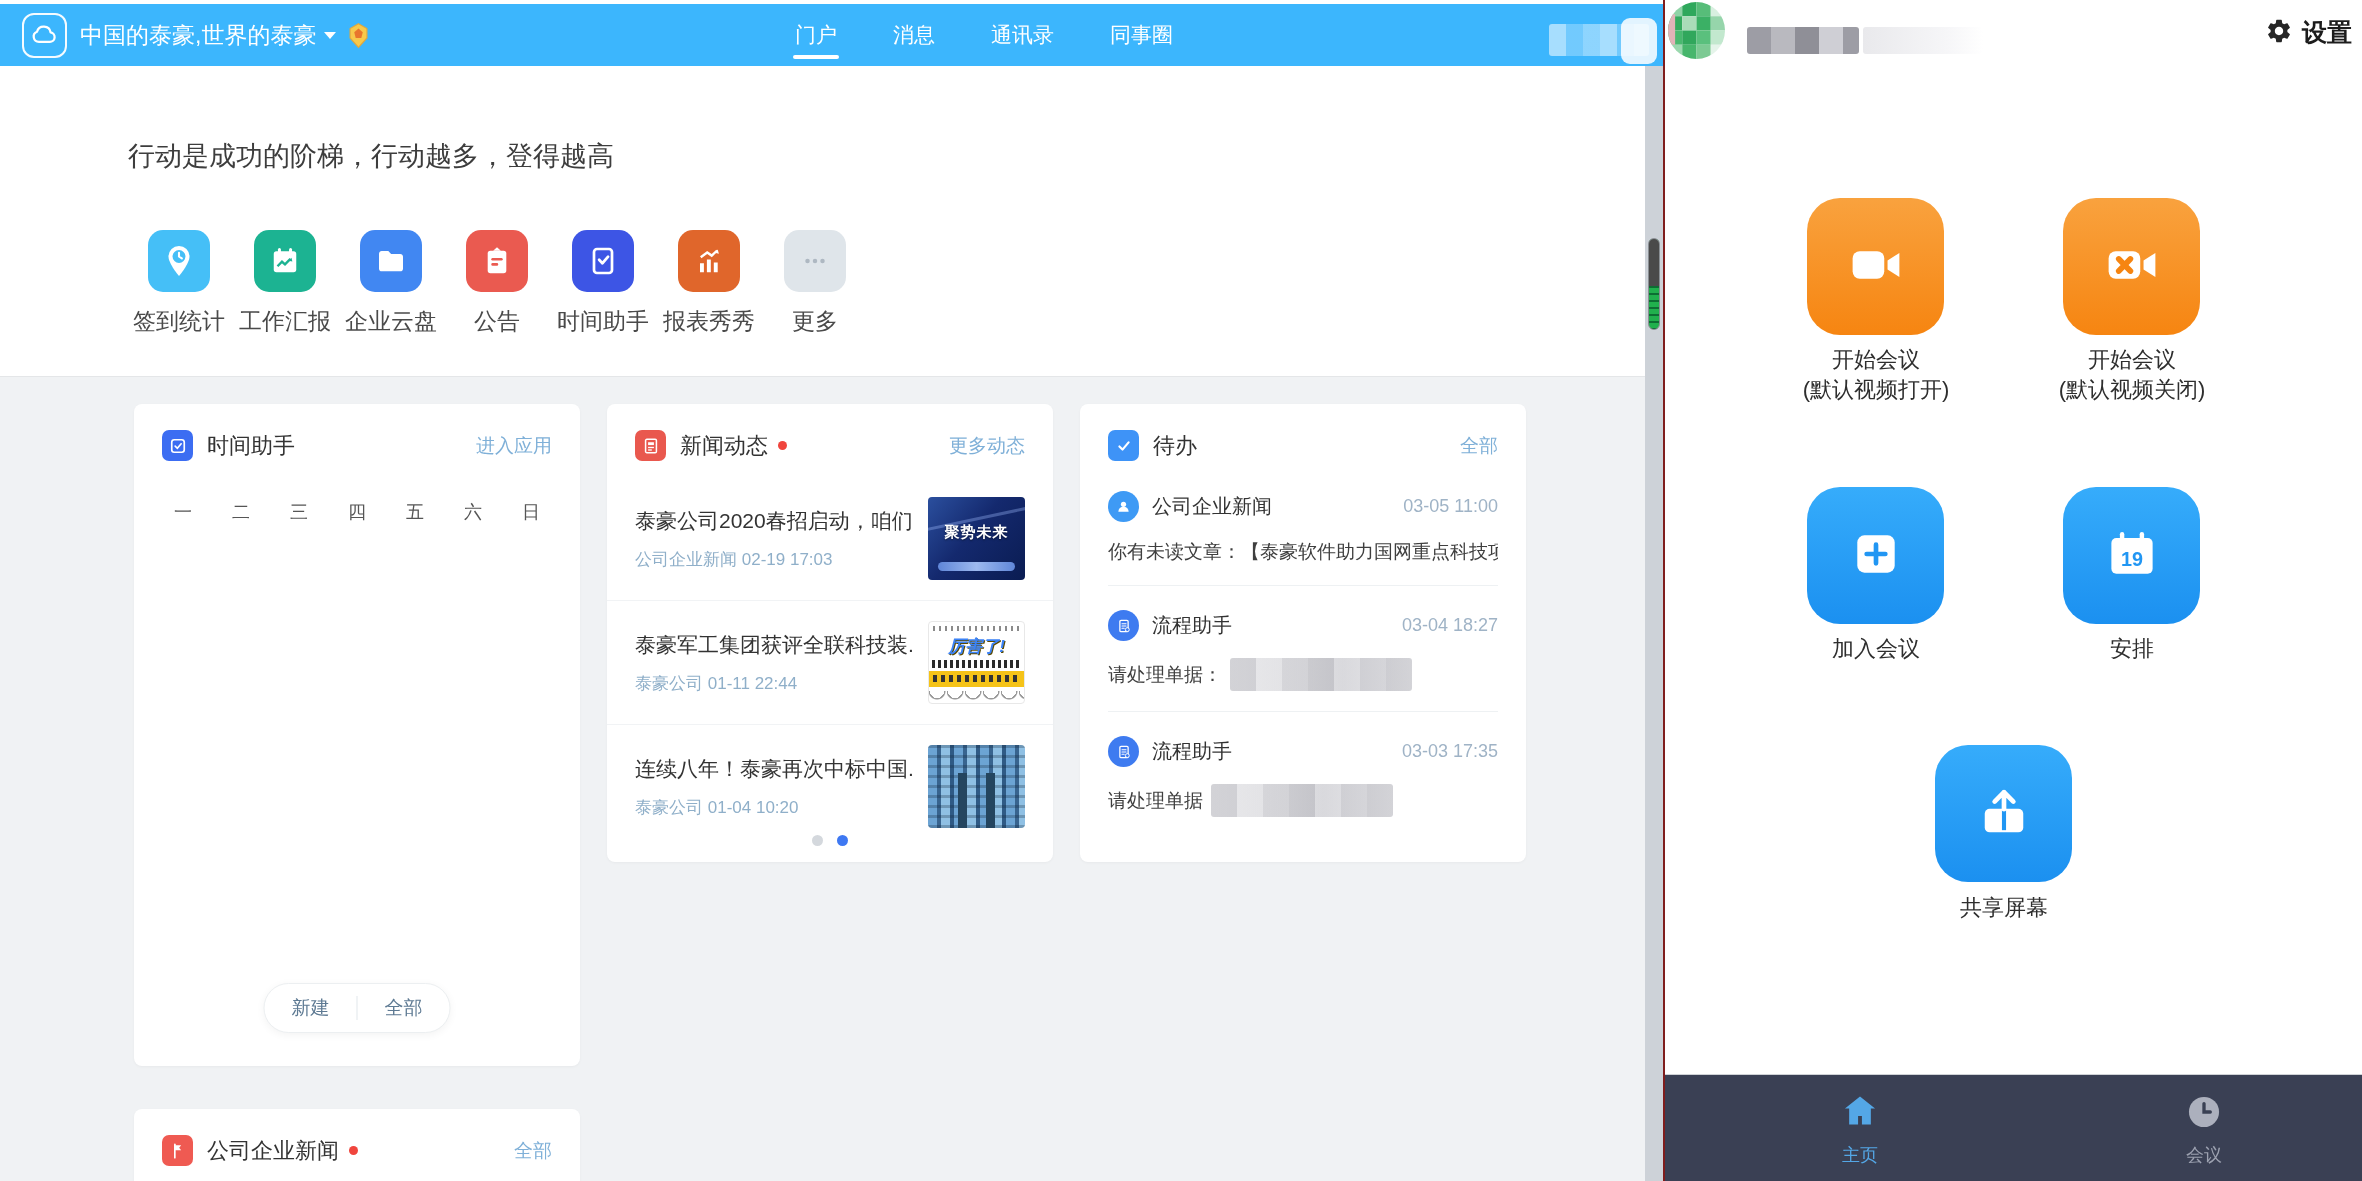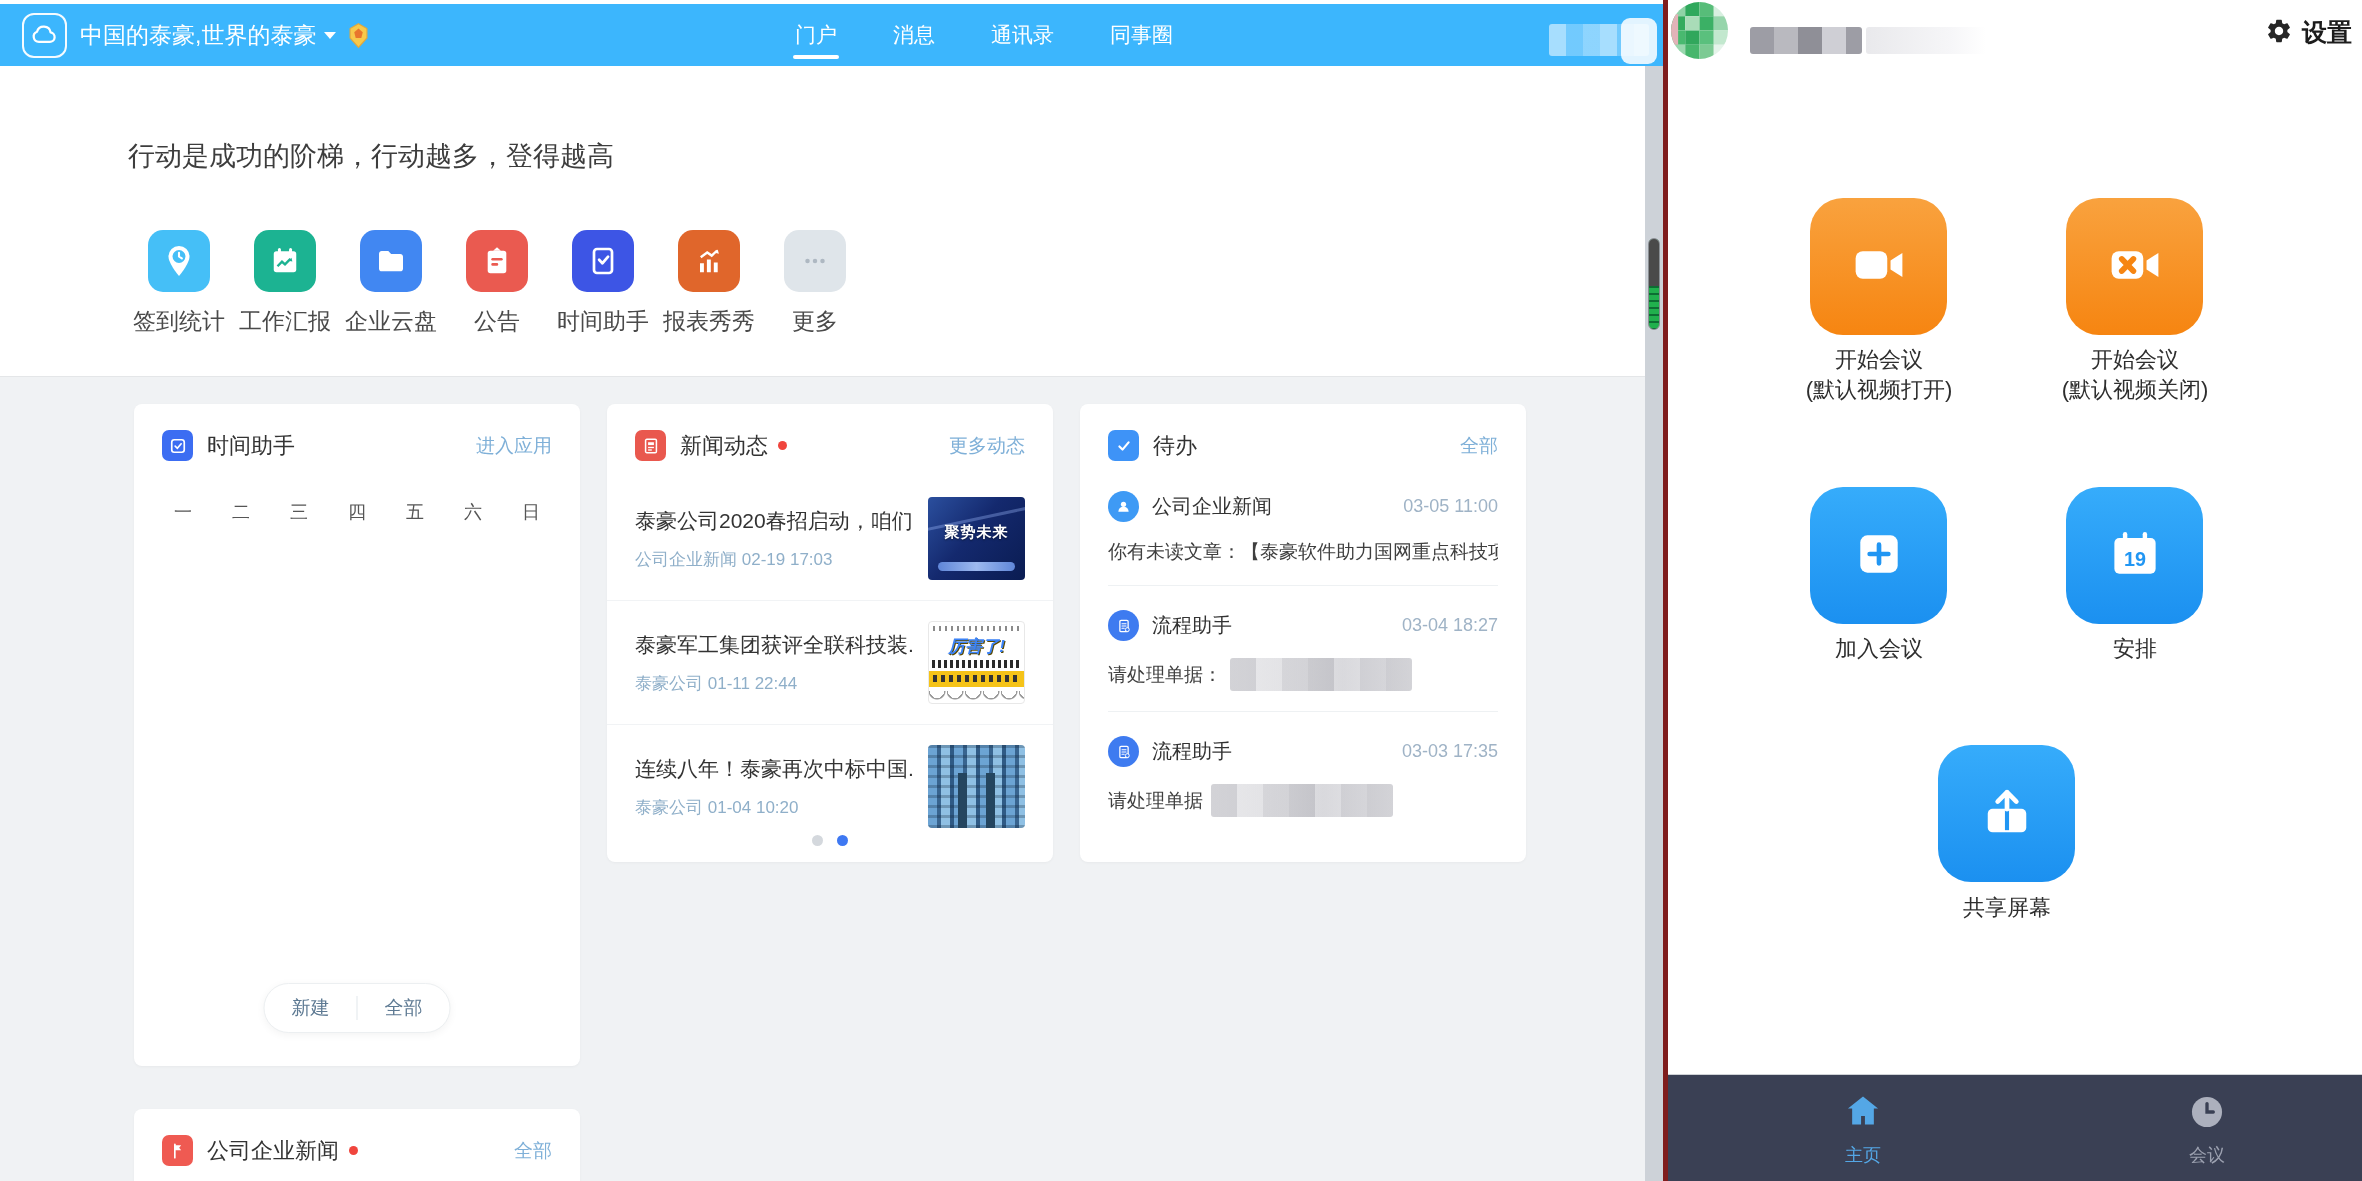--- a/index.html
+++ b/index.html
@@ -110,21 +110,21 @@
       repeating-linear-gradient(90deg, rgba(190,190,196,.55) 0 26px, rgba(230,230,233,.55) 26px 52px, rgba(205,205,210,.55) 52px 78px),
       linear-gradient(90deg,#ececee,#d9d9dc 45%,#c9c9ce 62%,#ededef); }
 
   .p-scrollbar { position:absolute; right:0; top:62px; width:18px; height:1119px; background:#cdd2d8; }
   .p-thumb { position:absolute; left:3px; top:172px; width:12px; height:92px; border-radius:6px; overflow:hidden;
     background:linear-gradient(180deg,#4a4a4a 0 52%, transparent 52%),
       repeating-linear-gradient(180deg,#21b04d 0 5px,#0d6e33 5px 7px); border:1px solid #8a8f94; }
 
   
   .meeting { position:absolute; left:1663px; top:0; width:699px; height:1181px; background:#fff;
-    border-left:5px solid #7f1d1d; }
+    border-left:2px solid #7f1d1d; }
   .m-header { position:relative; height:64px; }
   .m-avatar { position:absolute; left:3px; top:2px; width:57px; height:57px; }
   .m-nameblur { position:absolute; left:82px; top:27px; width:112px; height:27px; border-radius:3px;
     background:repeating-linear-gradient(90deg,#9d9da5 0 24px,#b9b9bf 24px 48px,#8f8f97 48px 72px,#cfcfd5 72px 96px); }
   .m-nameblur-light { position:absolute; left:198px; top:27px; width:120px; height:27px; border-radius:3px;
     background:linear-gradient(90deg,#e9e9ec,#f6f6f8 70%,#fff); }
   .m-settings { position:absolute; right:10px; top:16px; display:flex; align-items:center; gap:9px; cursor:pointer; }
   .m-settings-label { font-size:25px; font-weight:700; color:#1c1c1c; }
 
   .mbtn { position:absolute; width:137px; height:137px; border-radius:33px; display:flex;

